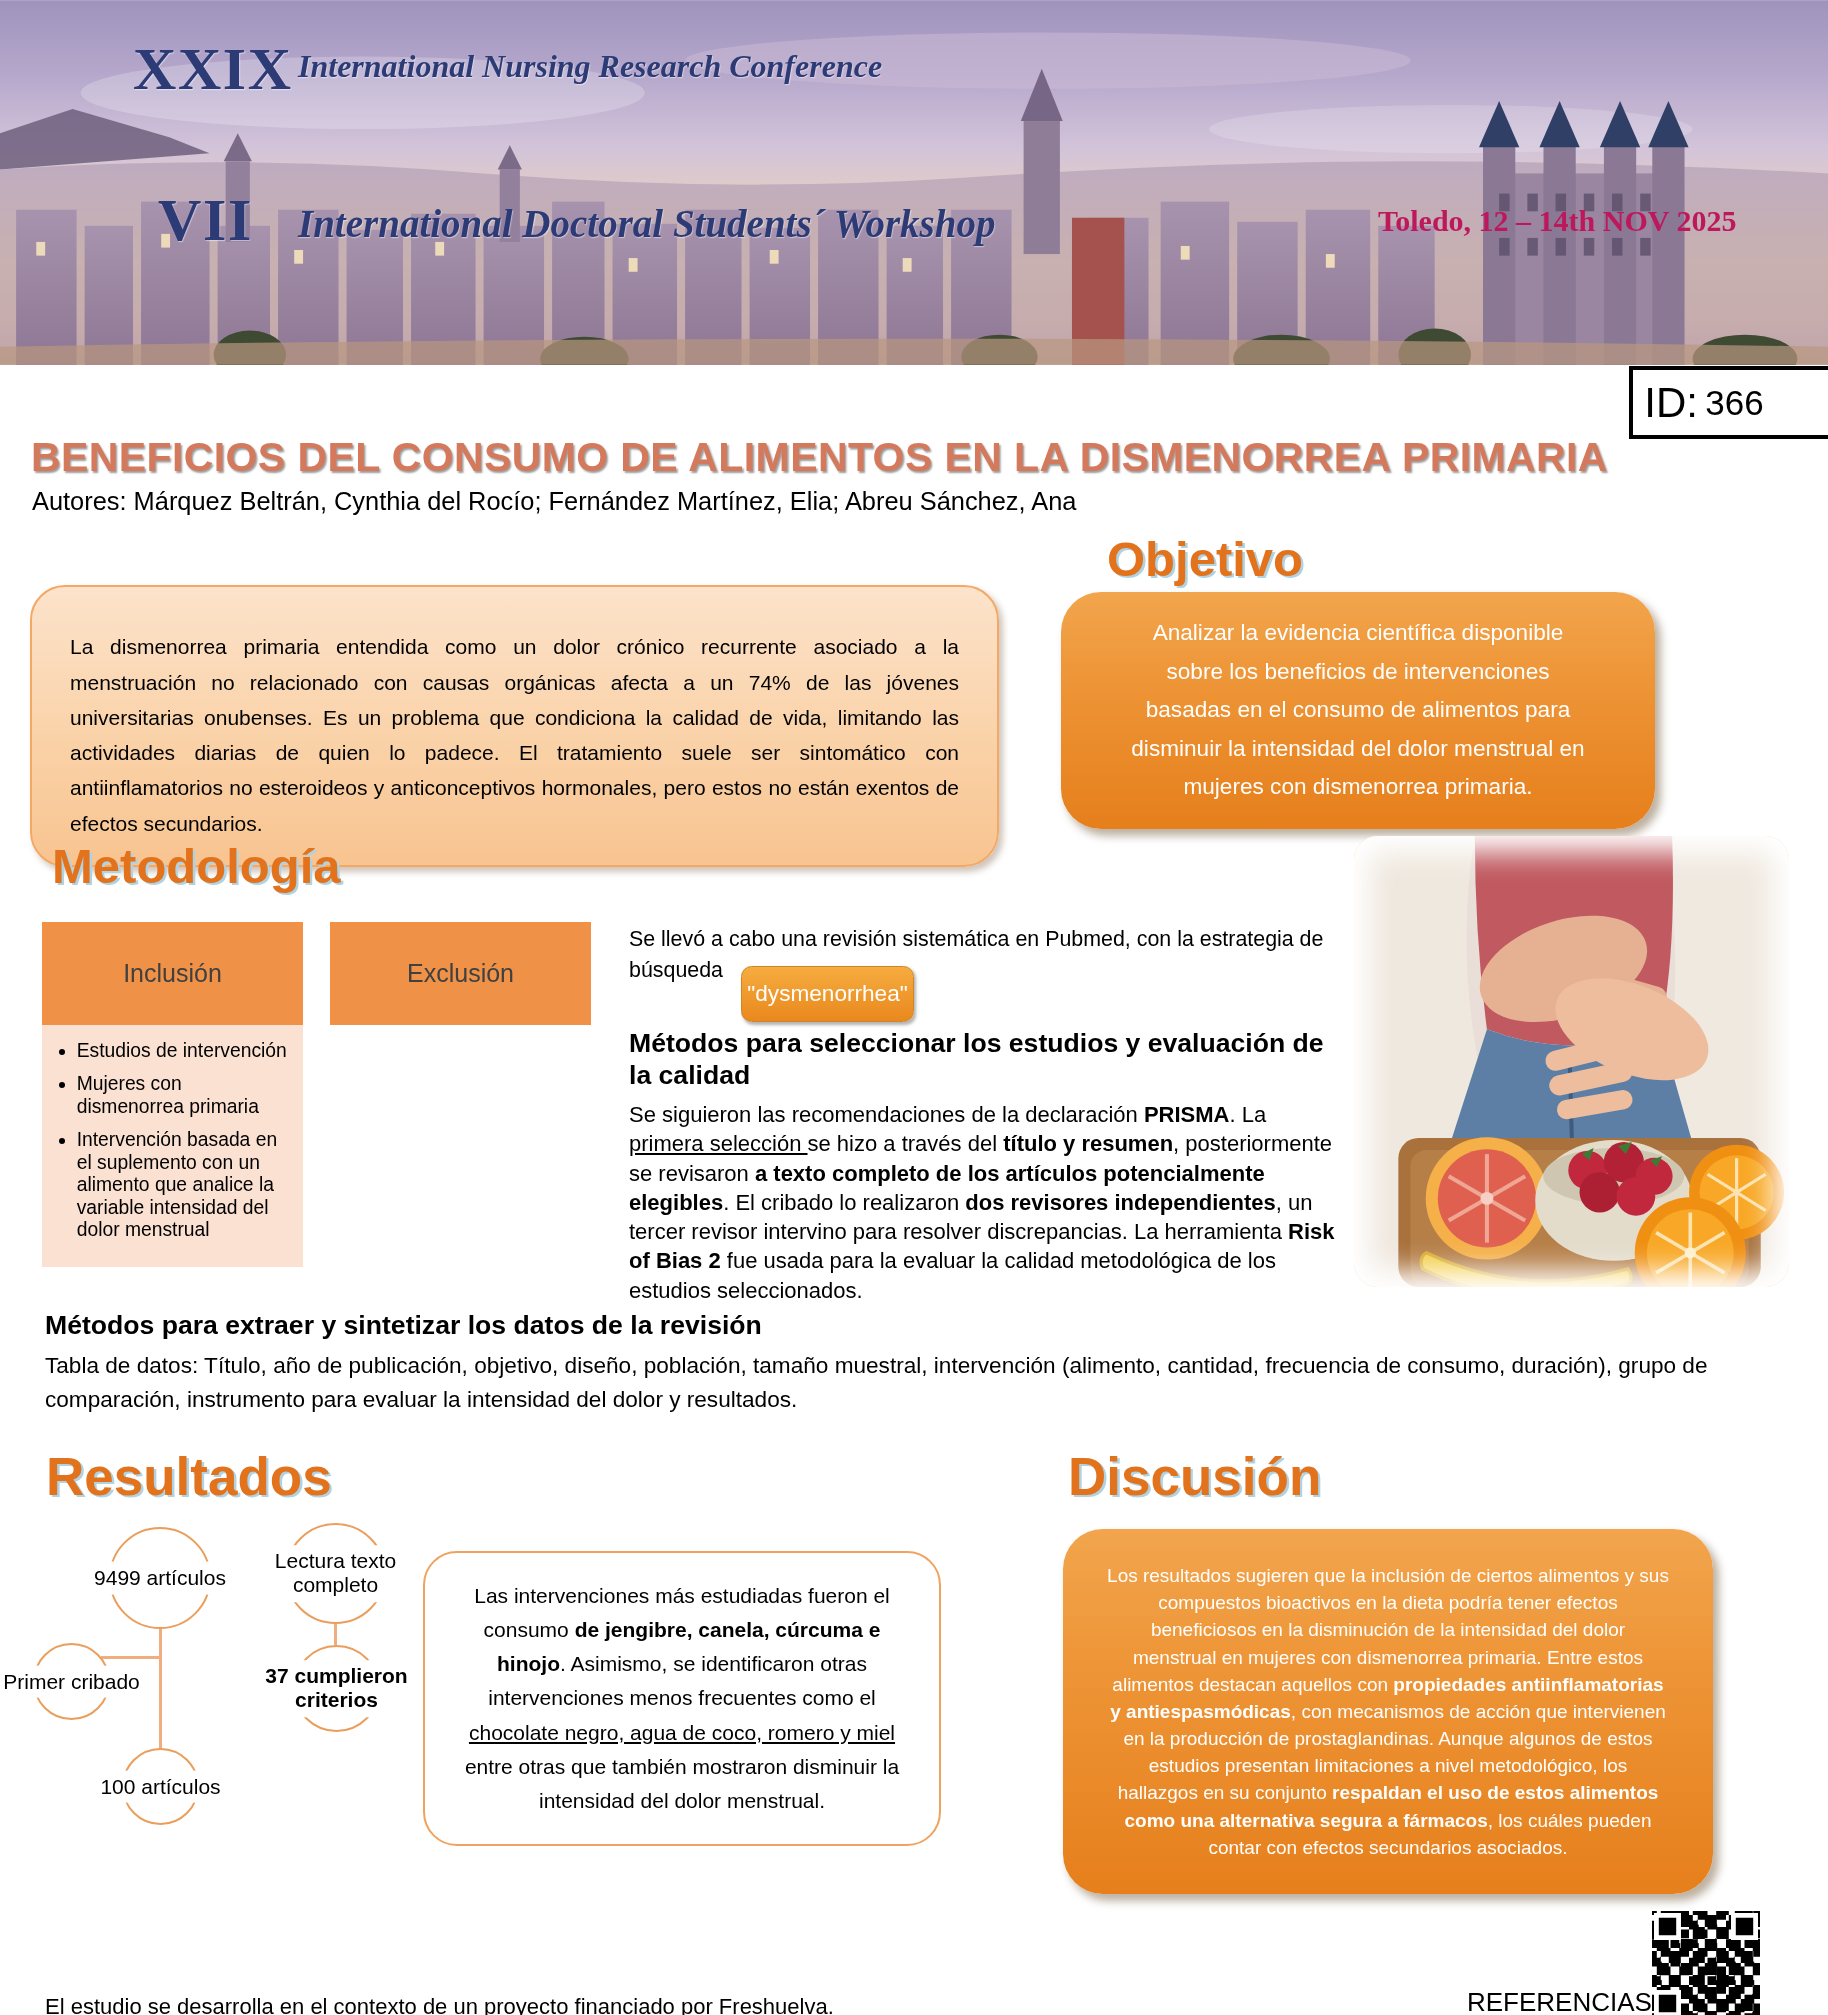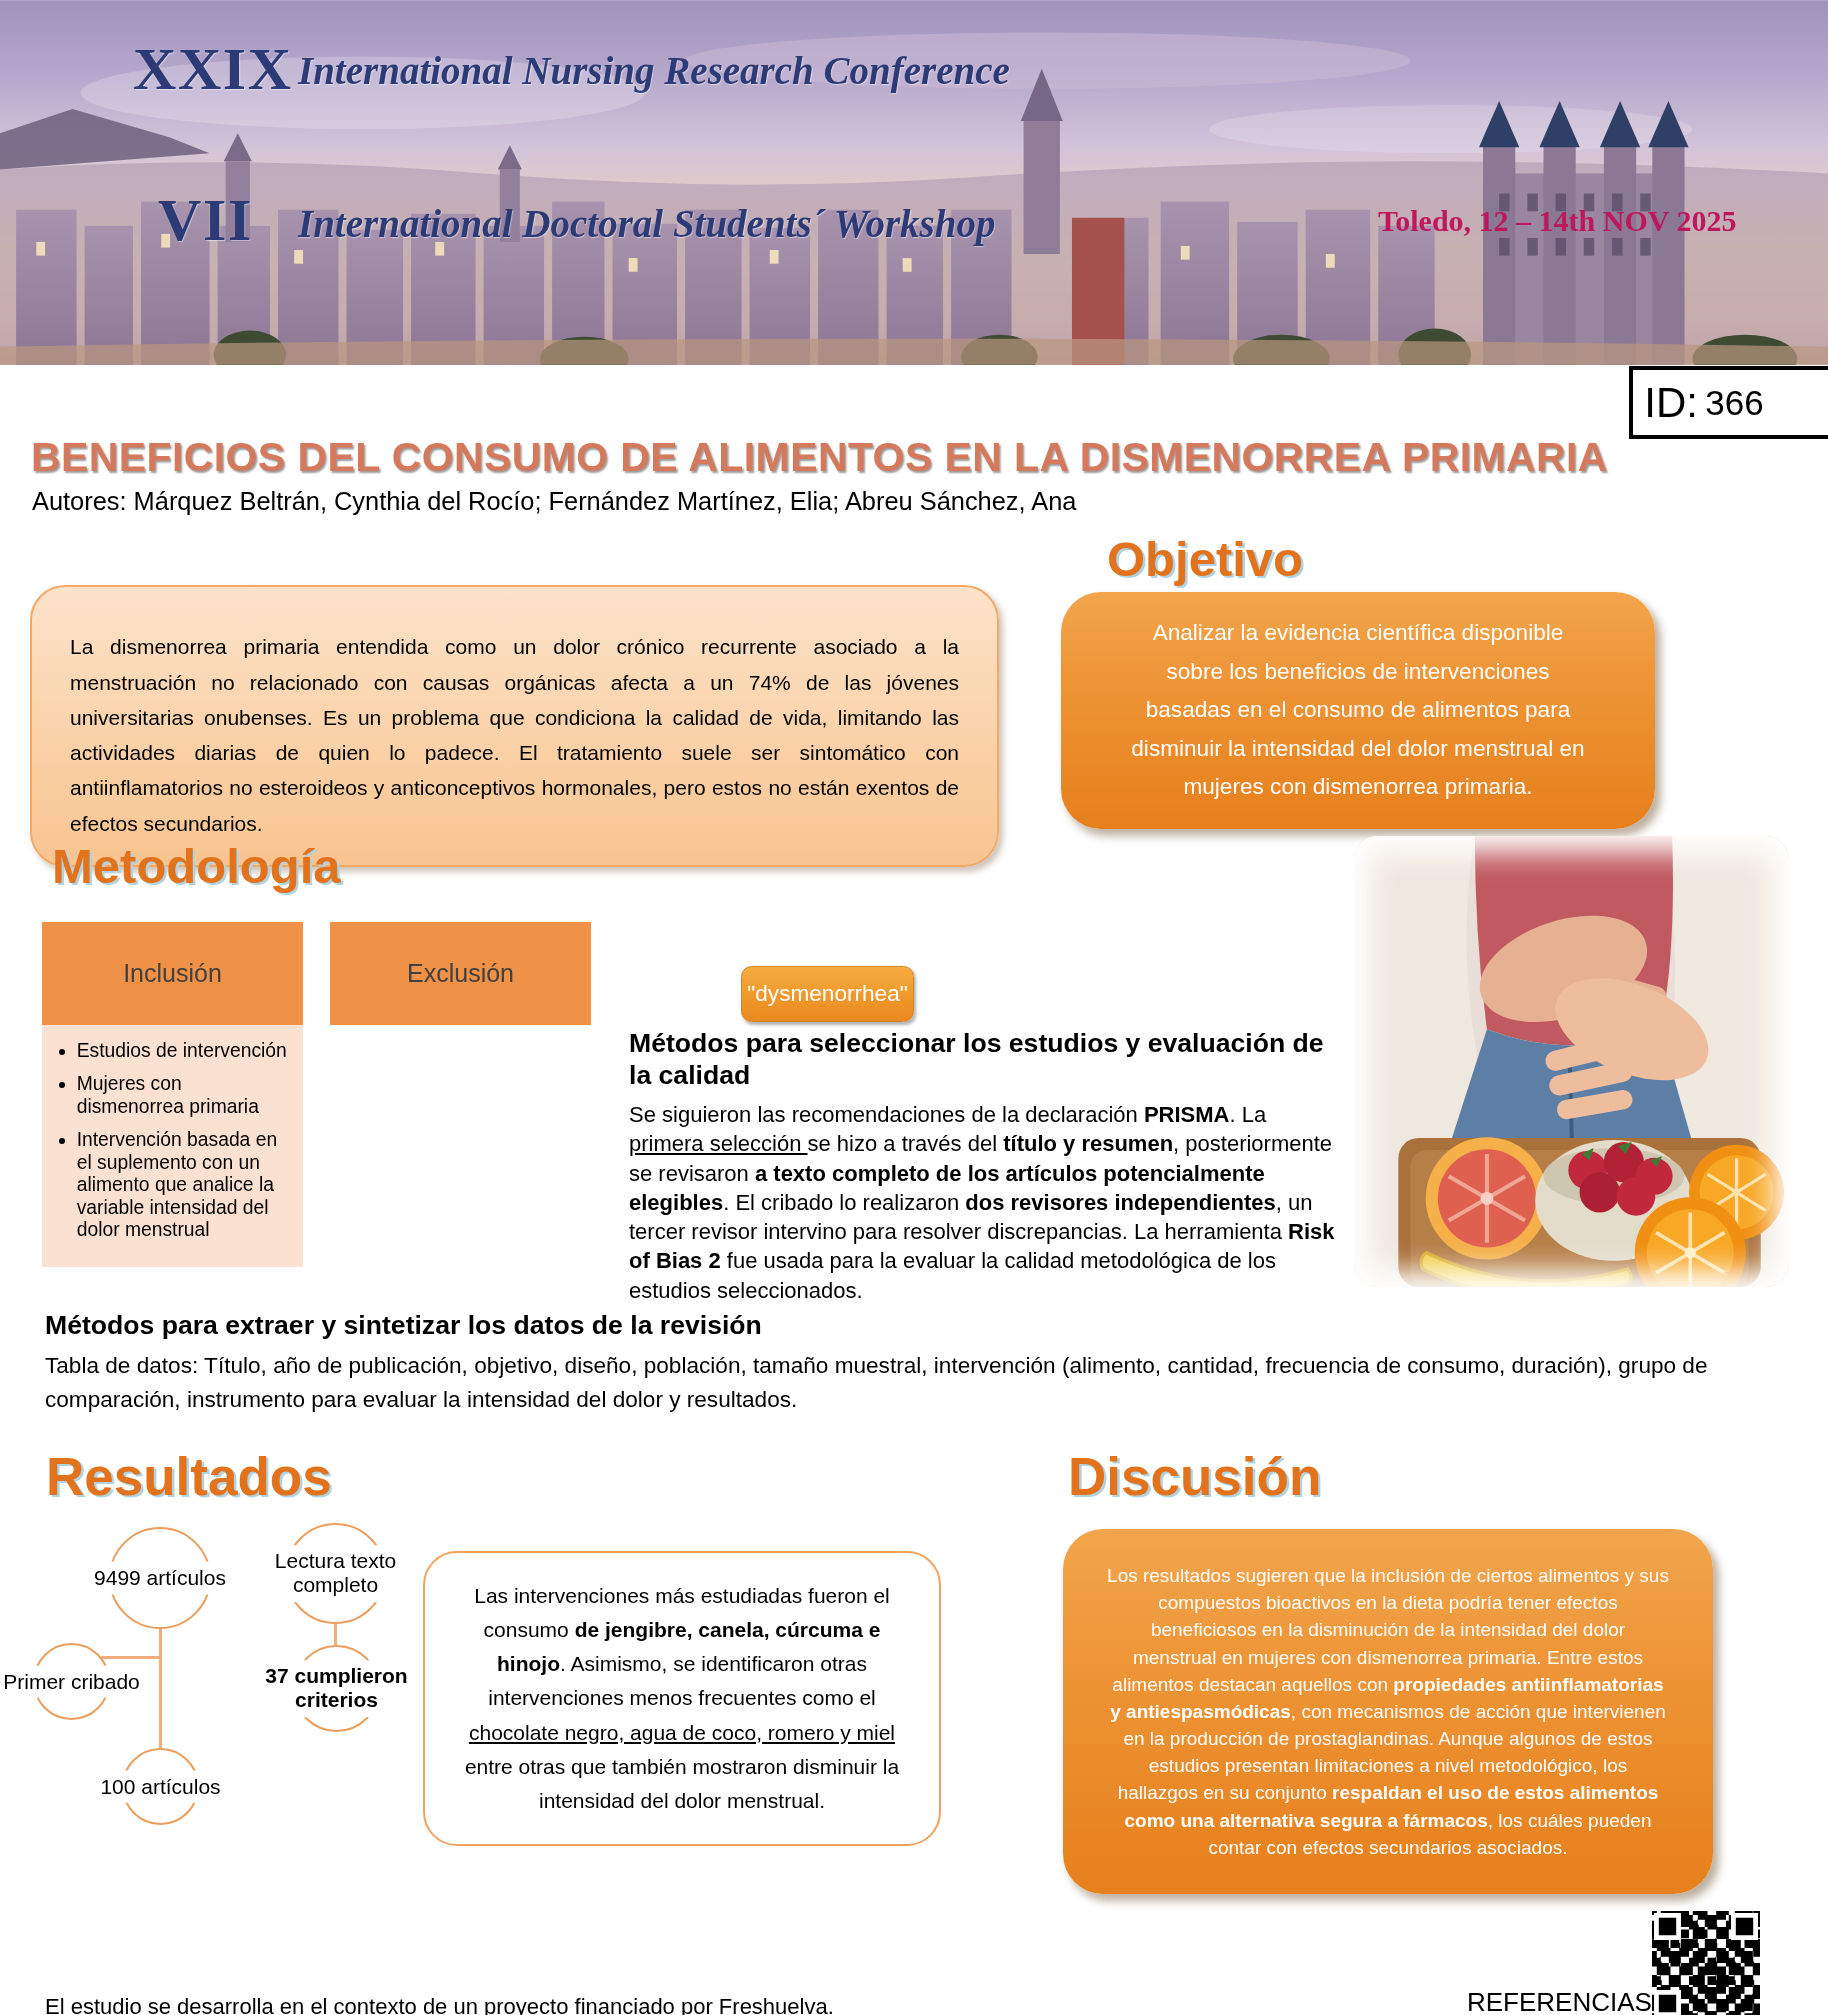--- a/index.html
+++ b/index.html
@@ -202,21 +202,21 @@
         <ellipse cx="620" cy="880" rx="90" ry="60"></ellipse>
           <ellipse cx="1450" cy="890" rx="110" ry="55"></ellipse>
         <ellipse cx="2480" cy="885" rx="95" ry="55"></ellipse>
           <ellipse cx="3180" cy="890" rx="120" ry="60"></ellipse>
         <ellipse cx="3560" cy="880" rx="90" ry="65"></ellipse>
           <ellipse cx="4330" cy="890" rx="130" ry="60"></ellipse>
       </g>
       <path d="M0 860 Q2268 820 4536 860 L4536 905 L0 905 Z" fill="#b9977f" opacity=".7"></path>
     </svg>
     <div class="hdr-num" style="left:133px;top:35px;font-size:60px;">XXIX</div>
-    <div class="hdr-line" style="left:298px;top:48px;font-size:39px;">International Nursing Research Conference</div>
+    <div class="hdr-line" style="left:298px;top:48px;font-size:32px;">International Nursing Research Conference</div>
     <div class="hdr-num" style="left:158px;top:186px;font-size:60px;">VII</div>
     <div class="hdr-line" style="left:298px;top:201px;font-size:39px;">International Doctoral Students´ Workshop</div>
     <div class="hdr-date" style="left:1378px;top:204px;font-size:30px;">Toledo, 12 – 14th NOV 2025</div>
   </div>
 
   <div id="idbox">
     <span class="idlab">ID:</span>
     <span class="idval">366</span>
   </div>
 
@@ -242,20 +242,21 @@
         <li>Mujeres con dismenorrea primaria</li>
         <li>Intervención basada en el suplemento con un alimento que analice la variable intensidad del dolor menstrual</li>
       </ul>
     </div>
   </div>
 
   <div class="crit" style="left:330px;">
     <div class="chead">Exclusión</div>
   </div>
 
+  <div class="blk-p" id="planp">Se llevó a cabo una revisión sistemática en Pubmed, con la estrategia de búsqueda</div>
   <div id="searchbtn">"dysmenorrhea"</div>
 
   <div class="blk-h" style="left:629px;top:1028px;width:713px;">Métodos para seleccionar los estudios y evaluación de la calidad</div>
   <div class="blk-p" style="left:629px;top:1100px;width:709px;"><span>Se siguieron las recomendaciones de la declaración </span><span style="font-weight: bold;">PRISMA</span><span>. La </span><span style="text-decoration: underline;">primera selección </span><span>se hizo a través del </span><span style="font-weight: bold;">título y resumen</span><span>, posteriormente se revisaron </span><span style="font-weight: bold;">a texto completo de los artículos potencialmente elegibles</span><span>. El cribado lo realizaron </span><span style="font-weight: bold;">dos revisores independientes</span><span>, un tercer revisor intervino para resolver discrepancias. La herramienta </span><span style="font-weight: bold;">Risk of Bias 2</span><span> fue usada para la evaluar la calidad metodológica de los estudios seleccionados.</span></div>
 
   <div id="photo">
     <svg width="435" height="451" viewBox="0 0 1080 1120">
       <rect width="1080" height="1120" fill="#e9dfd8"></rect>
       <path d="M0 0 H300 Q250 300 320 620 L260 1120 H0 Z" fill="#efe8df"></path>
       <path d="M1080 0 H760 Q830 300 770 620 L840 1120 H1080 Z" fill="#f0e9e0"></path>

